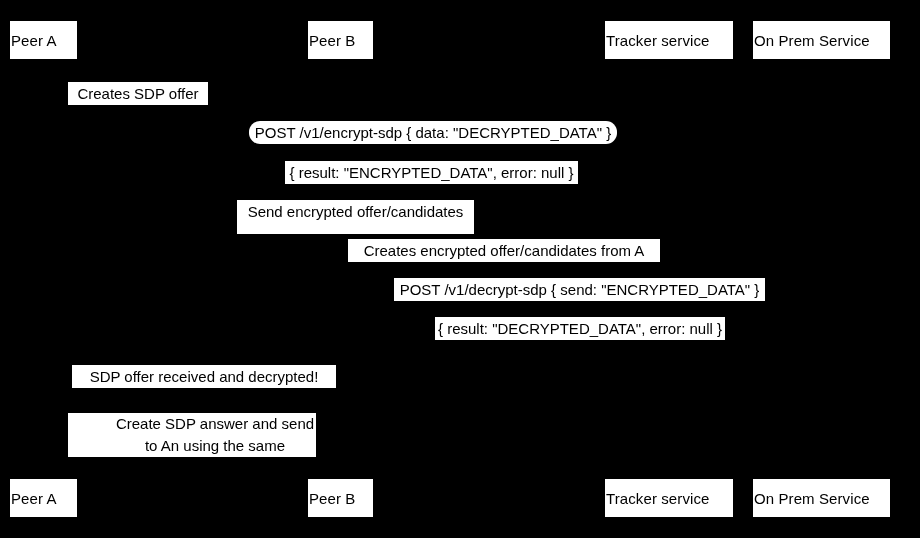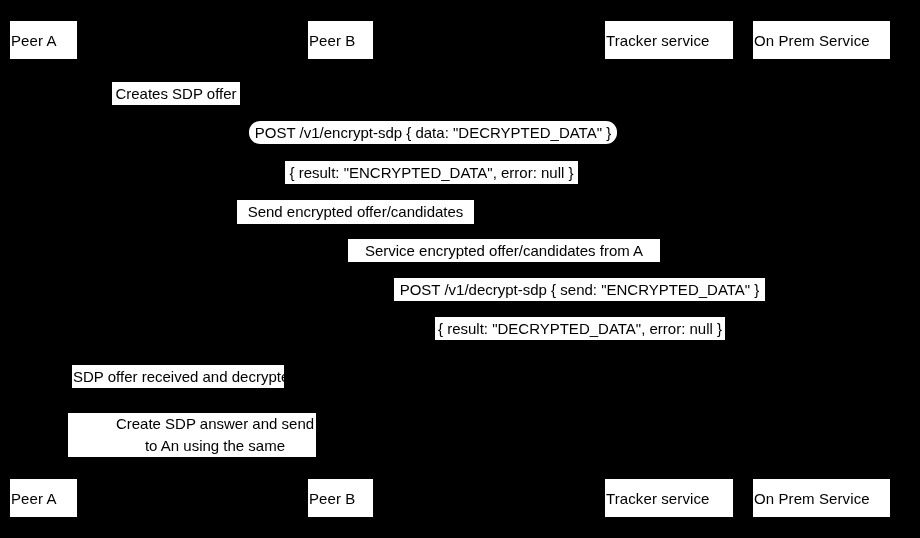--- a/index.html
+++ b/index.html
@@ -86,22 +86,22 @@
     </div>
     <div class="participant" style="left: 308px; top: 479px; width: 65px; height: 38px;">
       <span>Peer B</span>
     </div>
     <div class="participant" style="left: 605px; top: 479px; width: 128px; height: 38px;">
       <span>Tracker service</span>
     </div>
     <div class="participant" style="left: 753px; top: 479px; width: 137px; height: 38px;">
       <span>On Prem Service</span>
     </div>
-    <div class="msg" style="left: 68px; top: 82px; width: 128px; height: 23px; margin-left: 44px;">Creates SDP offer</div>
+    <div class="msg" style="left: 68px; top: 82px; width: 140px; height: 23px;">Creates SDP offer</div>
     <div class="msg" style="left: 249px; top: 121px; width: 368px; height: 23px; border-radius: 11px;">POST /v1/encrypt-sdp { data: "DECRYPTED_DATA" }</div>
     <div class="msg" style="left: 285px; top: 161px; width: 293px; height: 23px;">{ result: "ENCRYPTED_DATA", error: null }</div>
-    <div class="msg" style="left: 237px; top: 200px; width: 237px; height: 24px;">Send encrypted offer/candidates</div>
-    <div class="msg" style="left: 348px; top: 239px; width: 312px; height: 23px;">Service encrypted offer/candidates from A</div>
+    <div class="msg" style="left: 237px; top: 200px; width: 237px; height: 34px;">Send encrypted offer/candidates</div>
+    <div class="msg" style="left: 348px; top: 239px; width: 312px; height: 23px;">Creates encrypted offer/candidates from A</div>
     <div class="msg" style="left: 394px; top: 278px; width: 371px; height: 23px;">POST /v1/decrypt-sdp { send: "ENCRYPTED_DATA" }</div>
     <div class="msg" style="left: 435px; top: 317px; width: 290px; height: 23px;">{ result: "DECRYPTED_DATA", error: null }</div>
-    <div class="msg" style="left: 72px; top: 365px; width: 212px; height: 23px;">SDP offer received and decrypted!</div>
+    <div class="msg" style="left: 72px; top: 365px; width: 264px; height: 23px;">SDP offer received and decrypted!</div>
     <div class="msg two-line" style="left: 68px; top: 413px; width: 248px; height: 44px; padding-left: 47px;">Create SDP answer and send to An using the same mechanism</div>
   </div>
 
 </body></html>

